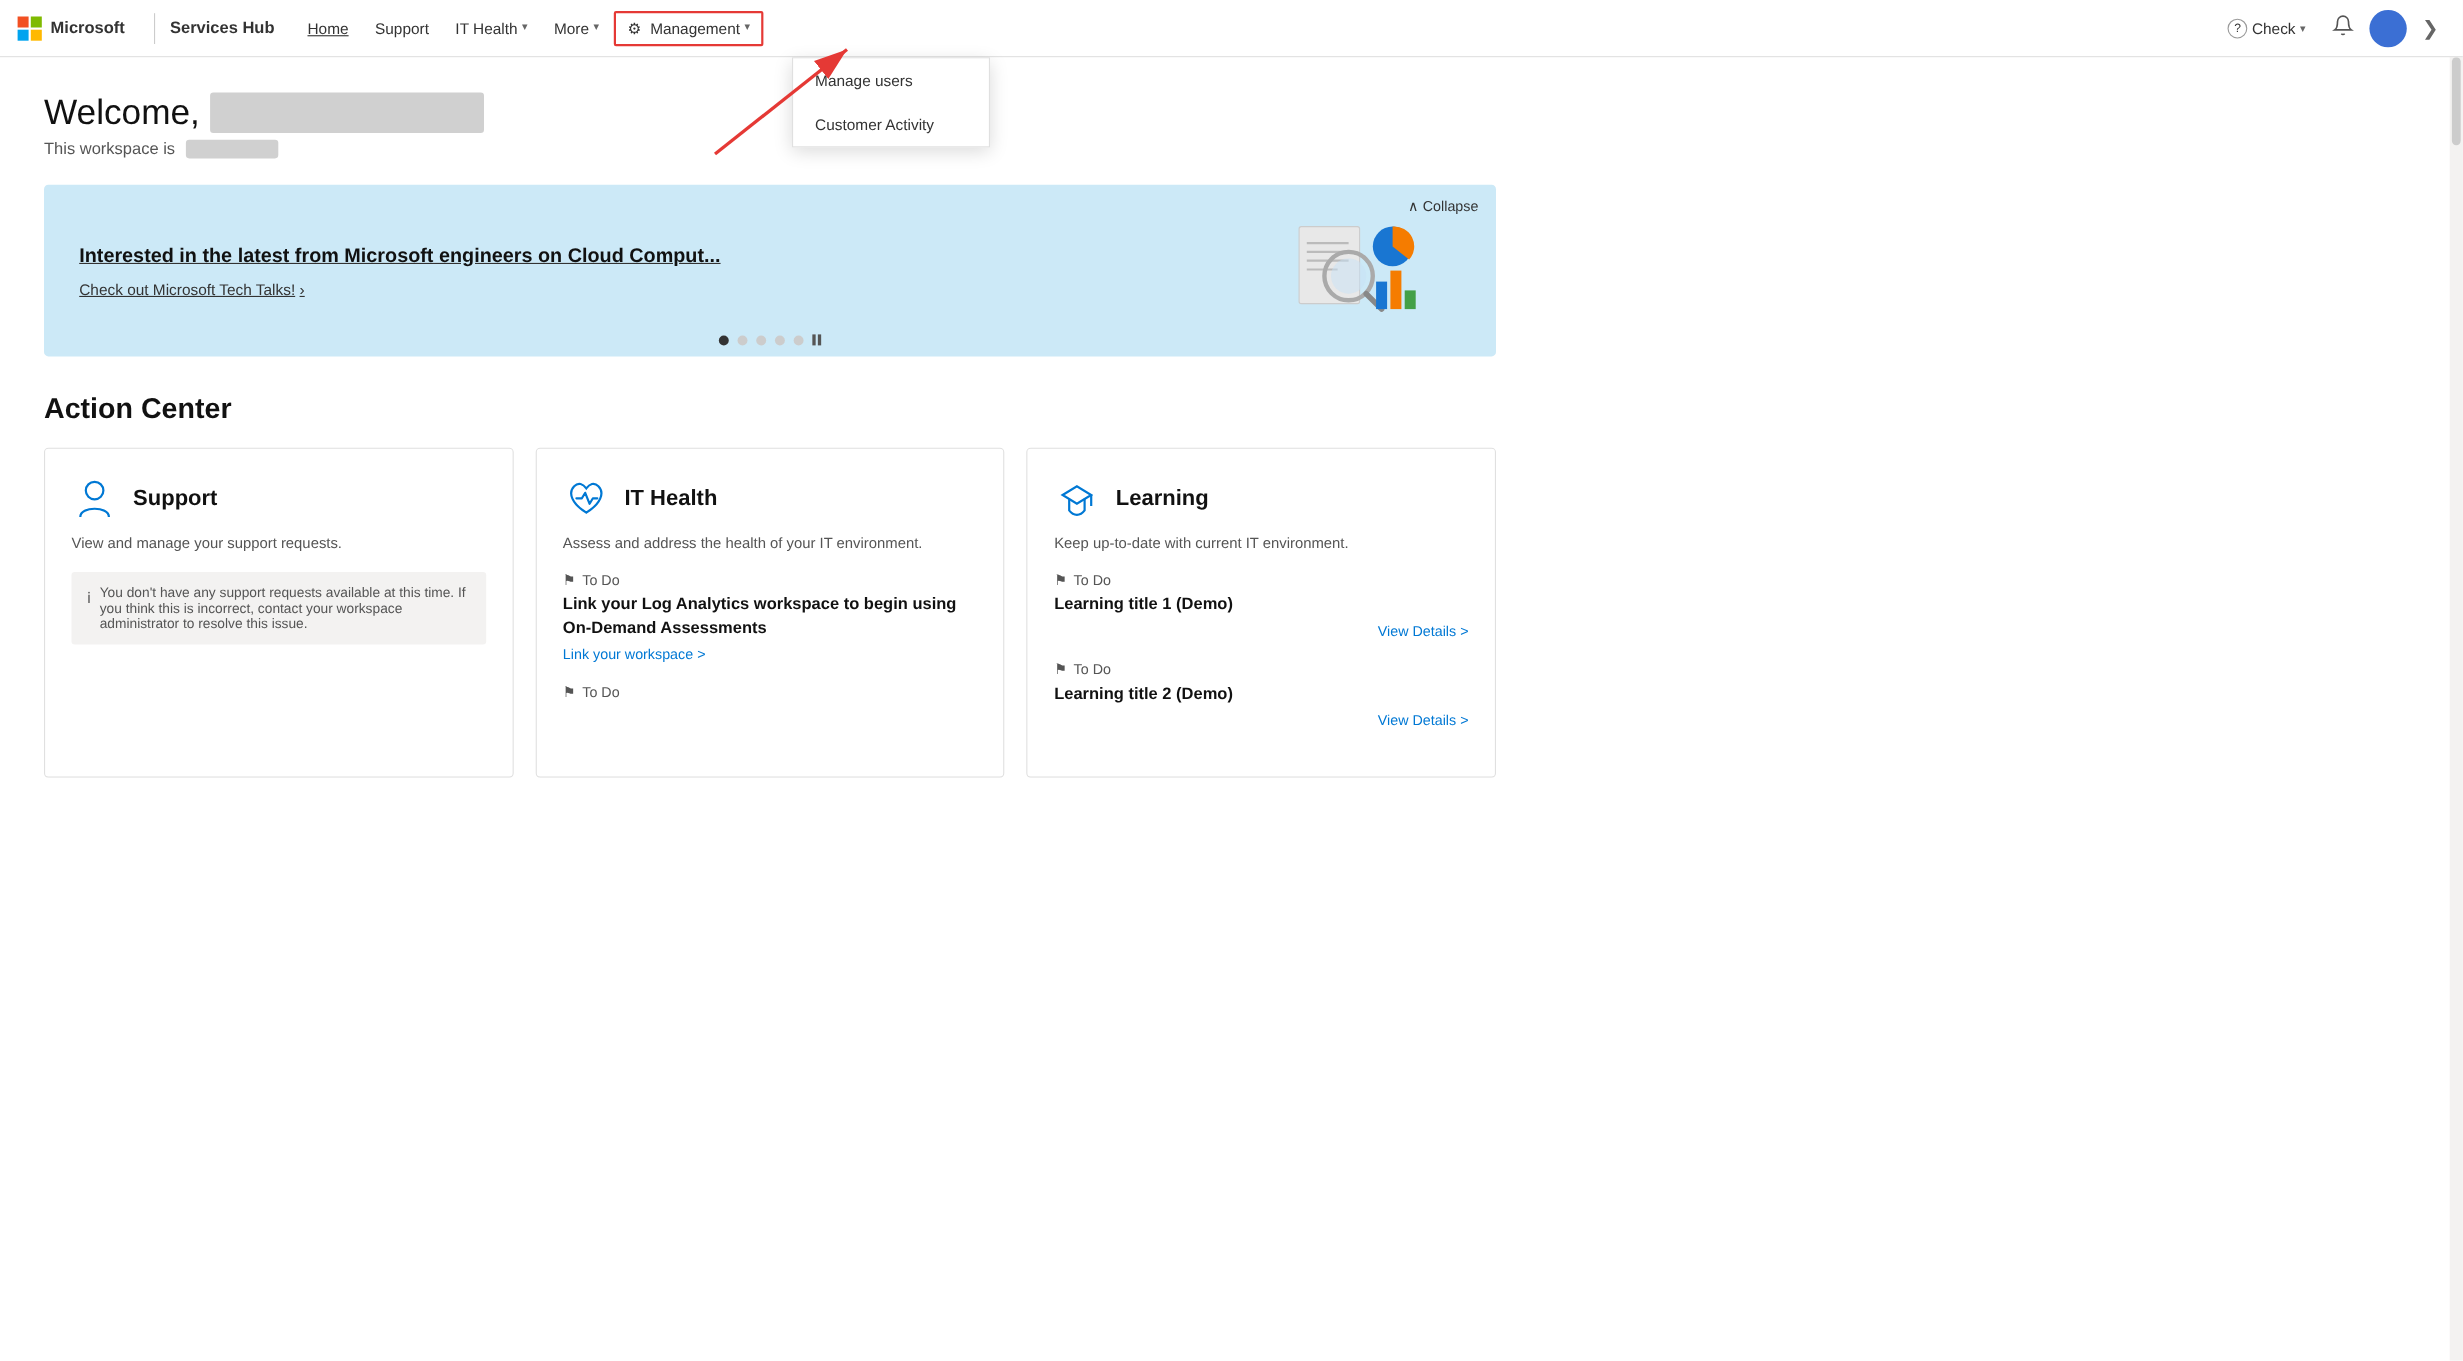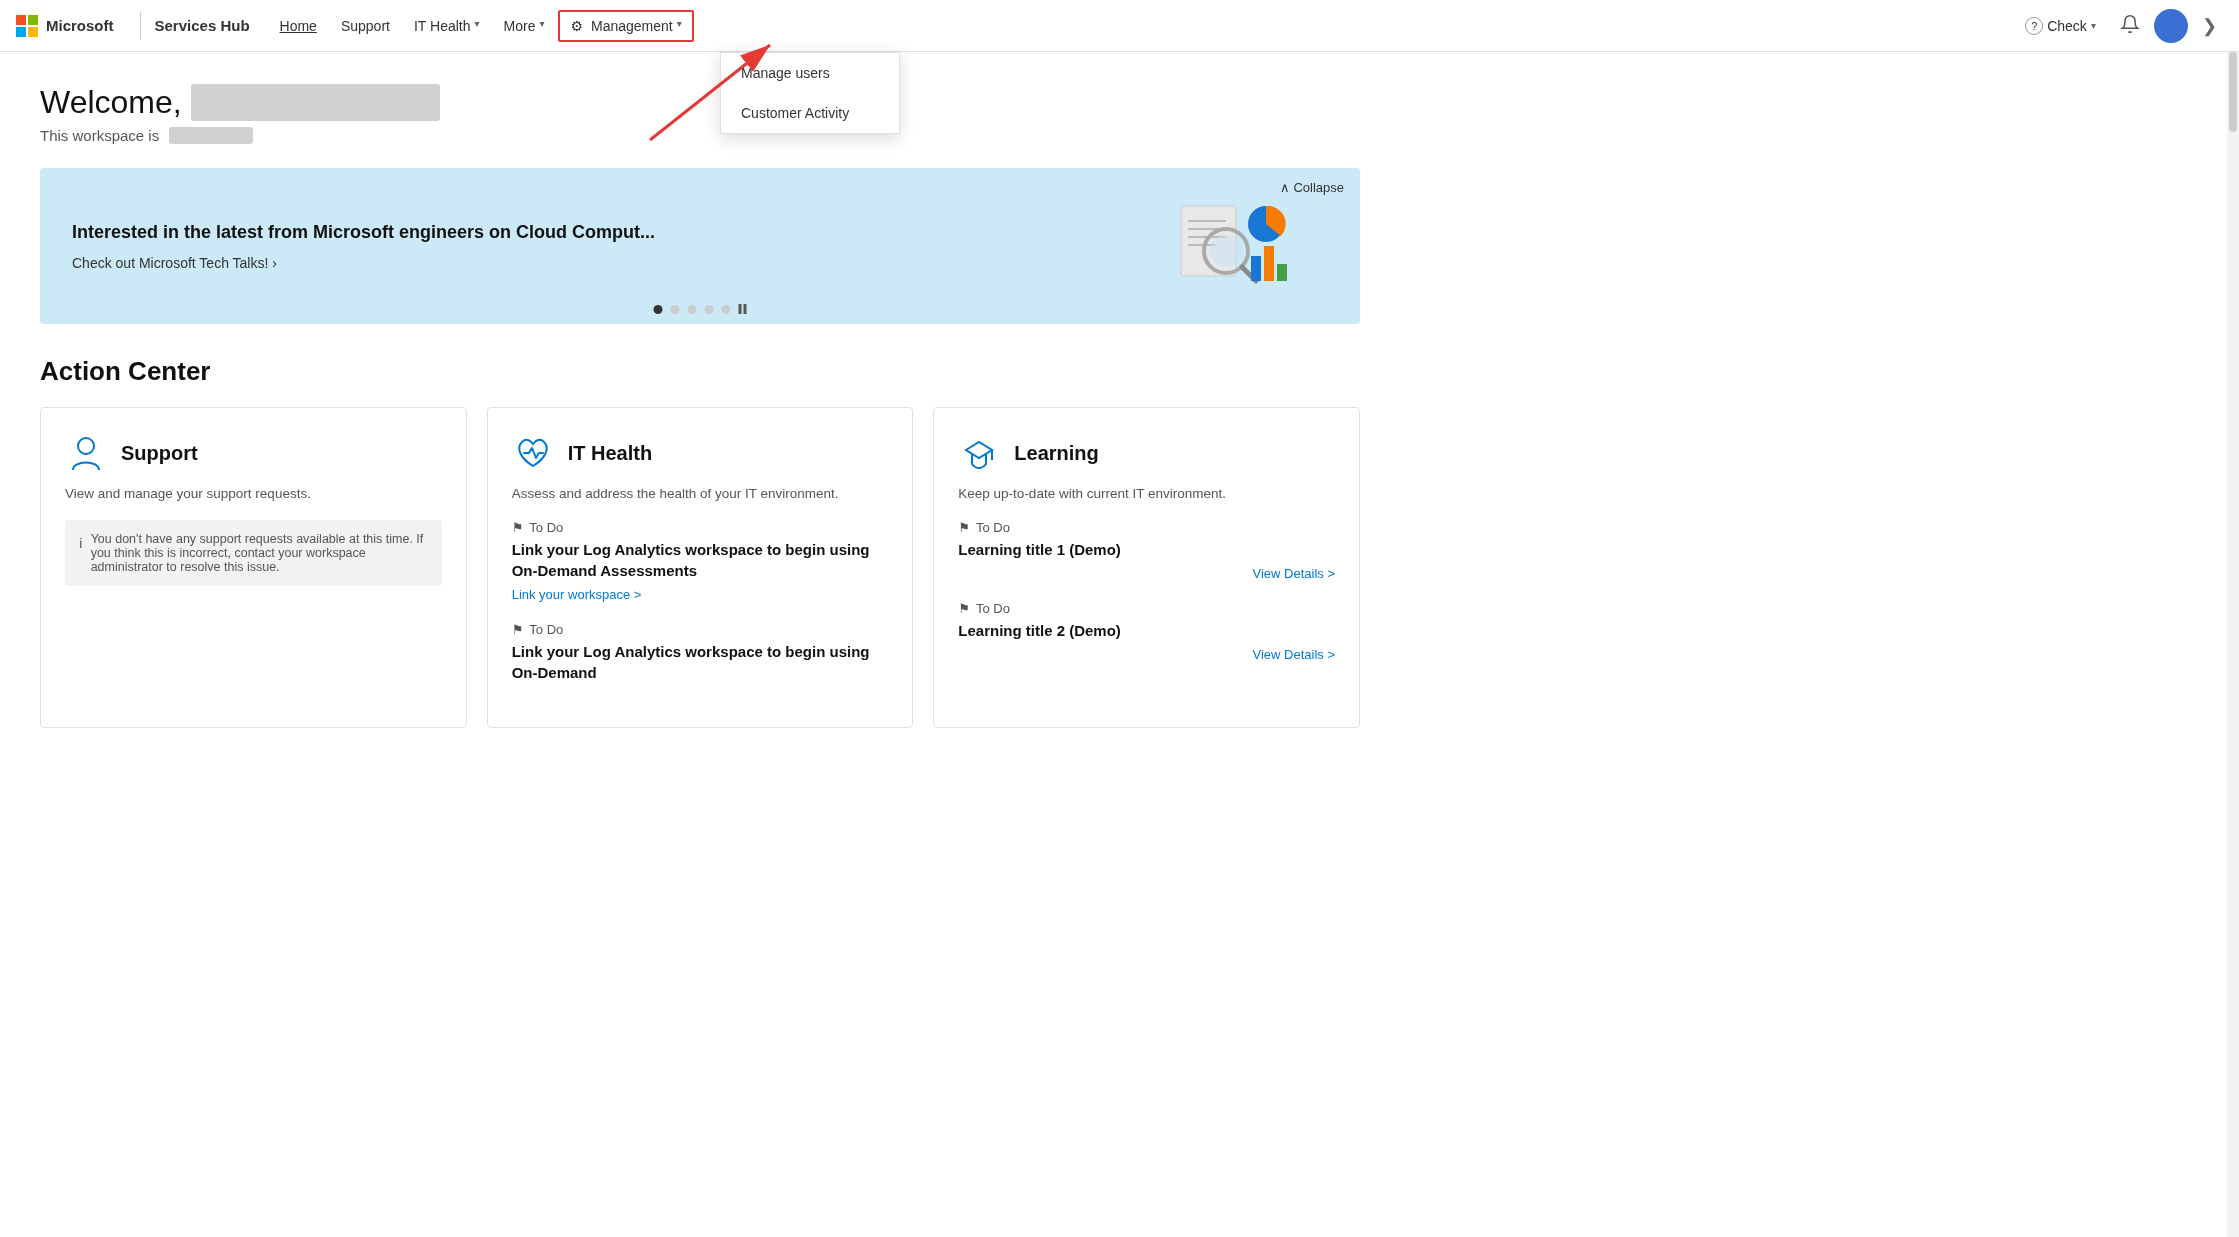--- a/index.html
+++ b/index.html
@@ -166,21 +166,21 @@
     .banner {
       background: #cce9f7;
       border-radius: 4px;
       padding: 28px 32px;
       display: flex;
       align-items: center;
       justify-content: space-between;
       margin-bottom: 32px;
       position: relative;
     }
-    .banner-content { flex: 1; }
+    .banner-content { flex: 1; text-decoration: underline; }
     .banner-title {
       font-size: 18px;
       font-weight: 700;
       color: #111;
       margin-bottom: 12px;
     }
     .banner-link {
       font-size: 14px;
       color: #333;
       cursor: pointer;
@@ -504,21 +504,20 @@
           <div class="todo-link">
             <span>Link your workspace &gt;</span>
           </div>
         </div>
 
         <div class="todo-item">
           <div class="todo-label">
             <span>⚑</span>
             <span>To Do</span>
           </div>
-          <div class="todo-text">Link your Log Analytics workspace to begin using On-Demand</div>
         </div>
       </div>
 
       <div class="card">
         <div class="card-header">
           <div class="card-icon">
             <svg width="42" height="42" viewBox="0 0 42 42" fill="none">
               <path d="M8 18 L21 10 L34 18 L21 26 Z" stroke="#0078d4" stroke-width="2" fill="none"></path>
               <path d="M14 22 L14 32 C14 32 17 36 21 36 C25 36 28 32 28 32 L28 22" stroke="#0078d4" stroke-width="2" fill="none" stroke-linecap="round"></path>
               <line x1="34" y1="18" x2="34" y2="28" stroke="#0078d4" stroke-width="2"></line>

